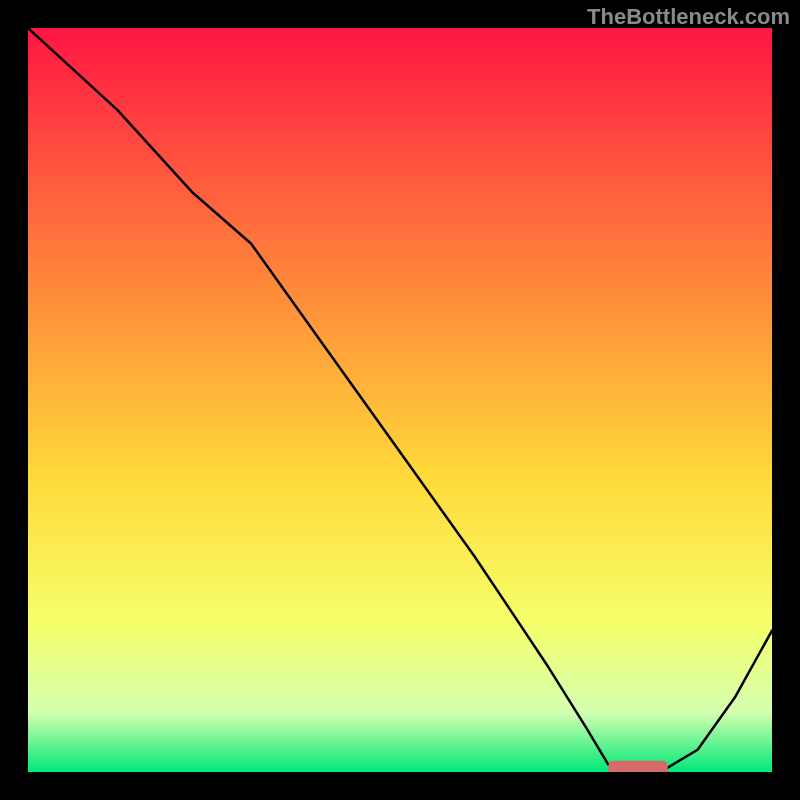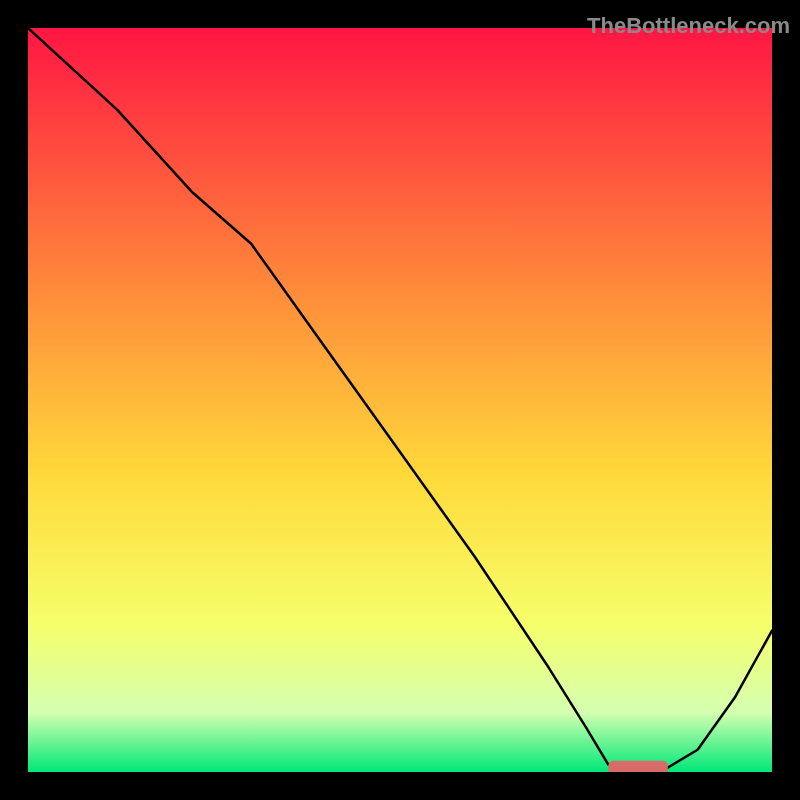--- a/index.html
+++ b/index.html
@@ -10,21 +10,21 @@
     background: #000000;
     overflow: hidden;
   }
   .container {
     position: relative;
     width: 800px;
     height: 800px;
   }
   .watermark {
     position: absolute;
-    top: 13px;
+    top: 4px;
     right: 10px;
     color: #8a8a8a;
     font-family: Arial, Helvetica, sans-serif;
     font-size: 22px;
     font-weight: bold;
     z-index: 5;
   }
   svg.chart {
     position: absolute;
     left: 28px;

